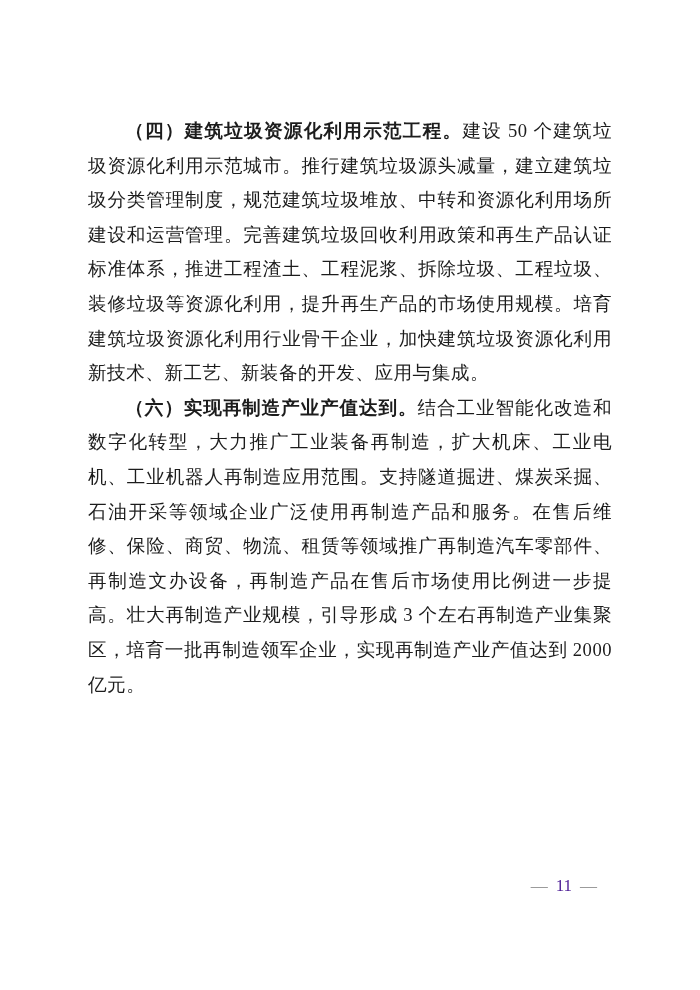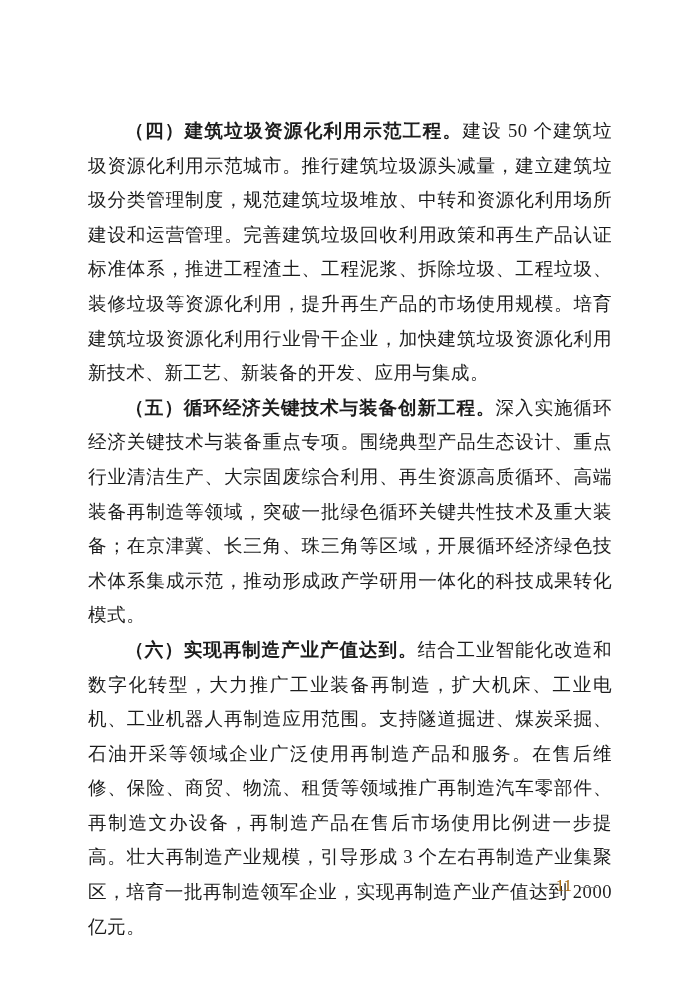--- a/index.html
+++ b/index.html
@@ -43,31 +43,30 @@
     text-align: right;
     font-size: 17px;
     line-height: 24px;
     white-space: nowrap;
   }
   .pagenum .dash {
     color: #8a8a8a;
     letter-spacing: 0;
   }
   .pagenum .num {
-    color: #a16207;
+    color: #4c1d95;
     margin: 0 8px;
     font-family: "Liberation Serif", "DejaVu Serif", serif;
   }
 </style>
 </head>
 <body>
 
 <div class="page">
   <div class="content">
     <p class="para"><span class="head">（四）建筑垃圾资源化利用示范工程。</span><span class="body-text">建设 50 个建筑垃圾资源化利用示范城市。推行建筑垃圾源头减量，建立建筑垃圾分类管理制度，规范建筑垃圾堆放、中转和资源化利用场所建设和运营管理。完善建筑垃圾回收利用政策和再生产品认证标准体系，推进工程渣土、工程泥浆、拆除垃圾、工程垃圾、装修垃圾等资源化利用，提升再生产品的市场使用规模。培育建筑垃圾资源化利用行业骨干企业，加快建筑垃圾资源化利用新技术、新工艺、新装备的开发、应用与集成。</span></p>
-    <p class="para"><span class="head">（五）循环经济关键技术与装备创新工程。</span><span class="body-text">深入实施循环经济关键技术与装备重点专项。围绕典型产品生态设计、重点行业清洁生产、大宗固废综合利用、再生资源高质循环、高端装备再制造等领域，突破一批绿色循环关键共性技术及重大装备；在京津冀、长三角、珠三角等区域，开展循环经济绿色技术体系集成示范，推动形成政产学研用一体化的科技成果转化模式。</span></p>
     <p class="para"><span class="head">（六）实现再制造产业产值达到。</span><span class="body-text">结合工业智能化改造和数字化转型，大力推广工业装备再制造，扩大机床、工业电机、工业机器人再制造应用范围。支持隧道掘进、煤炭采掘、石油开采等领域企业广泛使用再制造产品和服务。在售后维修、保险、商贸、物流、租赁等领域推广再制造汽车零部件、再制造文办设备，再制造产品在售后市场使用比例进一步提高。壮大再制造产业规模，引导形成 3 个左右再制造产业集聚区，培育一批再制造领军企业，实现再制造产业产值达到 2000 亿元。</span></p>
   </div>
 
   <div class="pagenum">
     <span class="dash">—</span><span class="num">11</span><span class="dash">—</span>
   </div>
 </div>
 
 </body></html>

